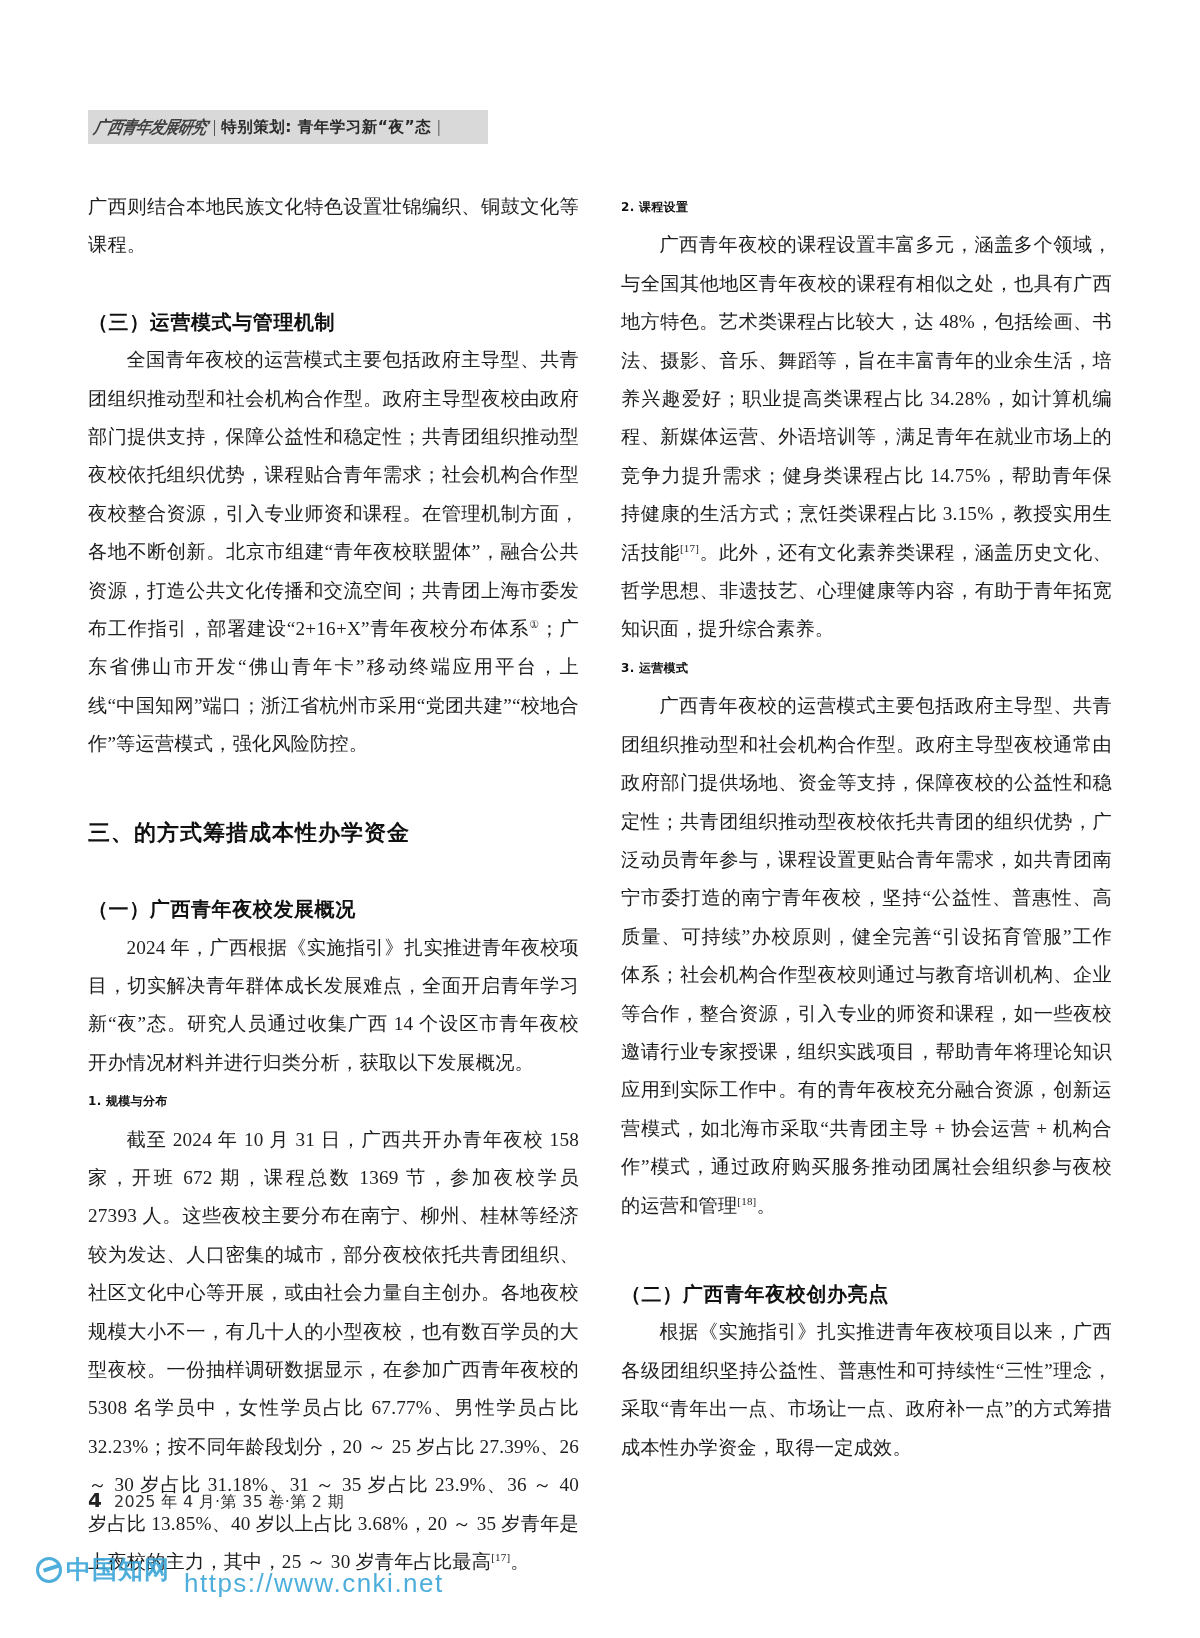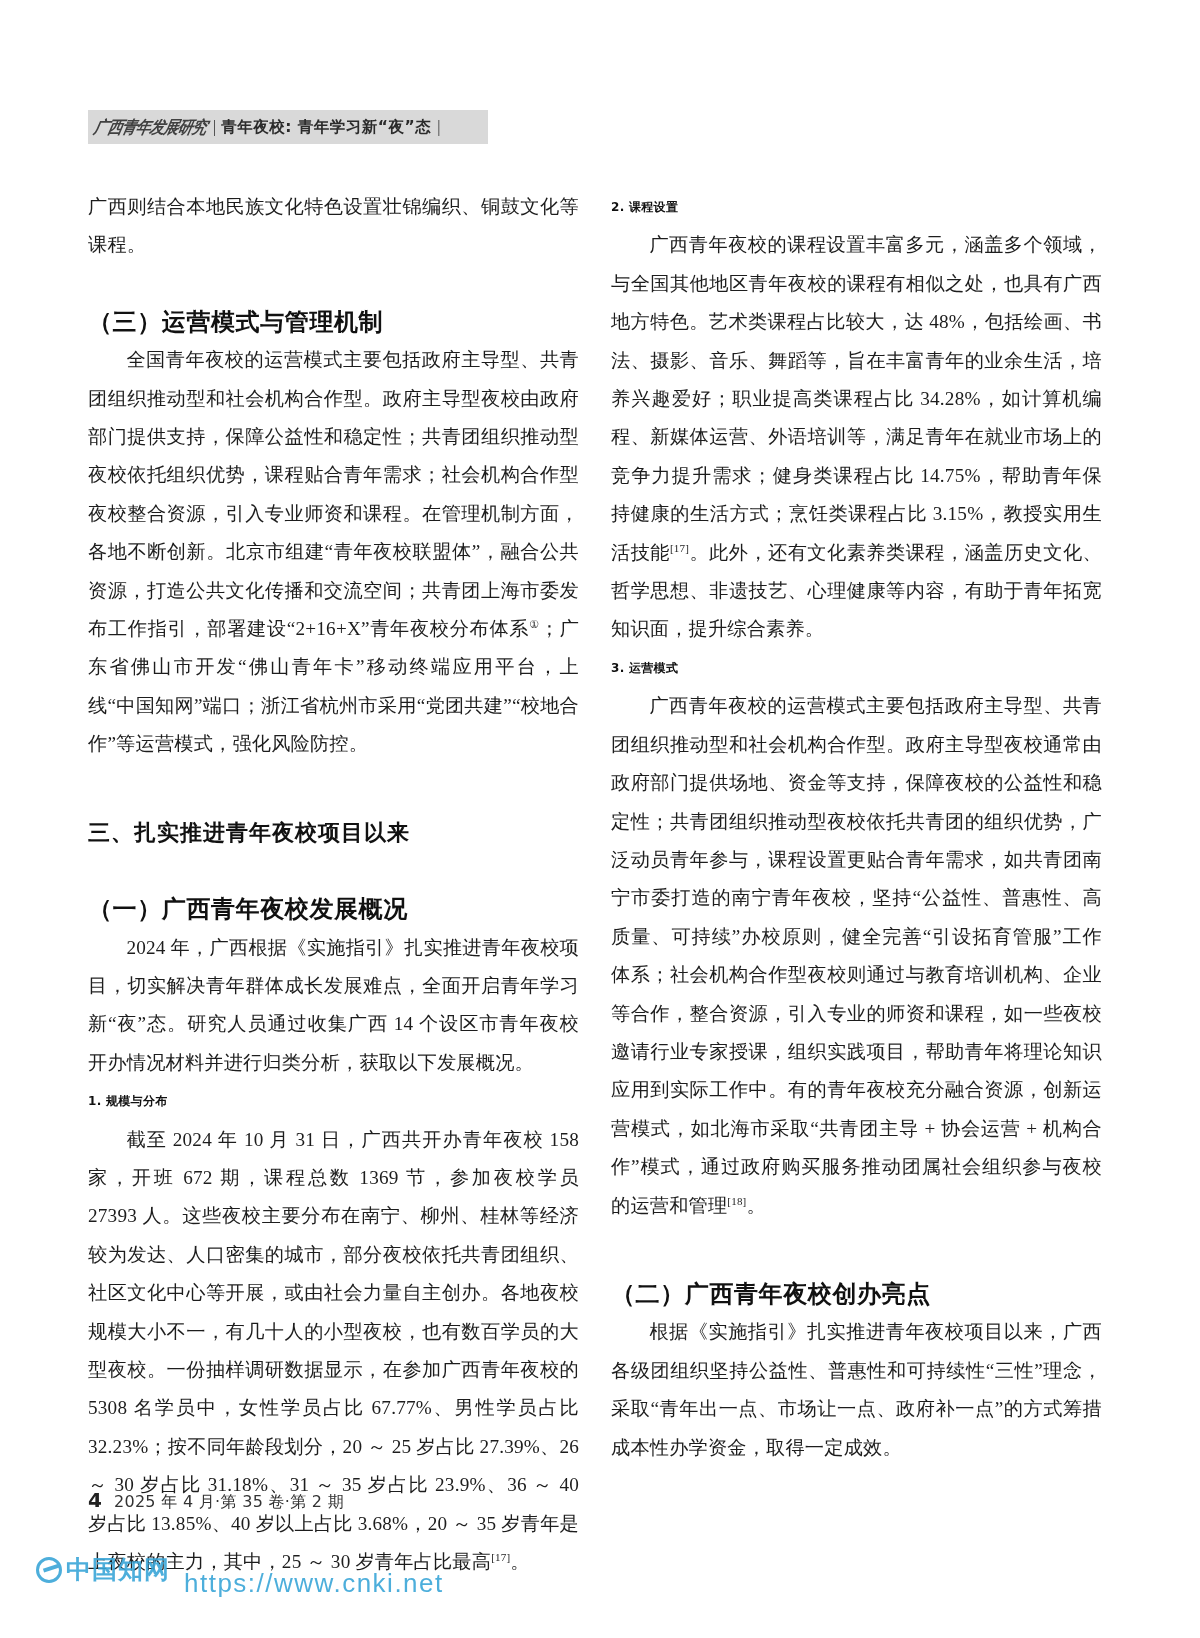--- a/index.html
+++ b/index.html
@@ -65,21 +65,21 @@
     padding-left: 6px;
   }
 
   
   .columns {
     position: absolute;
     left: 88px;
     top: 188px;
     width: 1024px;
     display: flex;
-    gap: 32px;
+    gap: 42px;
   }
   .col { width: 491px; }
 
   p.body, div.body {
     margin: 0;
     font-size: 19.2px;
     line-height: 38.4px;
     text-align: justify;
     text-justify: inter-ideograph;
     letter-spacing: .2px;
@@ -93,21 +93,21 @@
     font-weight: bold;
     font-size: 22px;
     line-height: 38.4px;
     letter-spacing: 1px;
     color: #111;
   }
   h3.subsec {
     margin: 0;
     font-family: "DejaVu Sans", "Liberation Sans", sans-serif;
     font-weight: bold;
-    font-size: 24px;
+    font-size: 20px;
     line-height: 38.4px;
     letter-spacing: .6px;
     color: #111;
   }
   h4.num {
     margin: 0;
     font-family: "DejaVu Sans", "Liberation Sans", sans-serif;
     font-weight: bold;
     font-size: 12px;
     line-height: 38.4px;
@@ -192,41 +192,41 @@
   }
 </style>
 </head>
 <body>
 
 <div class="page">
 
   <div class="runhead">
     <span class="runhead-logo">广西青年发展研究</span>
     <span class="runhead-sep">|</span>
-    <span class="runhead-title">青年夜校: 青年学习新“夜”态</span>
+    <span class="runhead-title">特别策划: 青年学习新“夜”态</span>
     <span class="runhead-end">|</span>
   </div>
 
   <div class="columns">
 
     <div class="col">
 
       <p class="body">广西则结合本地民族文化特色设置壮锦编织、铜鼓文化等课程。</p>
 
       <div class="gap-md"></div>
 
       <h3 class="subsec">（三）运营模式与管理机制</h3>
 
       <p class="body indent">
         <span>全国青年夜校的运营模式主要包括政府主导型、共青团组织推动型和社会机构合作型。政府主导型夜校由政府部门提供支持，保障公益性和稳定性；共青团组织推动型夜校依托组织优势，课程贴合青年需求；社会机构合作型夜校整合资源，引入专业师资和课程。在管理机制方面，各地不断创新。北京市组建“青年夜校联盟体”，融合公共资源，打造公共文化传播和交流空间；共青团上海市委发布工作指引，部署建设“2+16+X”青年夜校分布体系</span><sup>①</sup><span>；广东省佛山市开发“佛山青年卡”移动终端应用平台，上线“中国知网”端口；浙江省杭州市采用“党团共建”“校地合作”等运营模式，强化风险防控。</span>
       </p>
 
       <div class="gap-lg"></div>
 
-      <h2 class="sec">三、扎实推进青年夜校项目以来</h2>
+      <h2 class="sec">三、的方式筹措成本性办学资金</h2>
 
       <div class="gap-md"></div>
 
       <h3 class="subsec">（一）广西青年夜校发展概况</h3>
 
       <p class="body indent">2024 年，广西根据《实施指引》扎实推进青年夜校项目，切实解决青年群体成长发展难点，全面开启青年学习新“夜”态。研究人员通过收集广西 14 个设区市青年夜校开办情况材料并进行归类分析，获取以下发展概况。</p>
 
       <h4 class="num">1. 规模与分布</h4>
 
       <p class="body indent">

